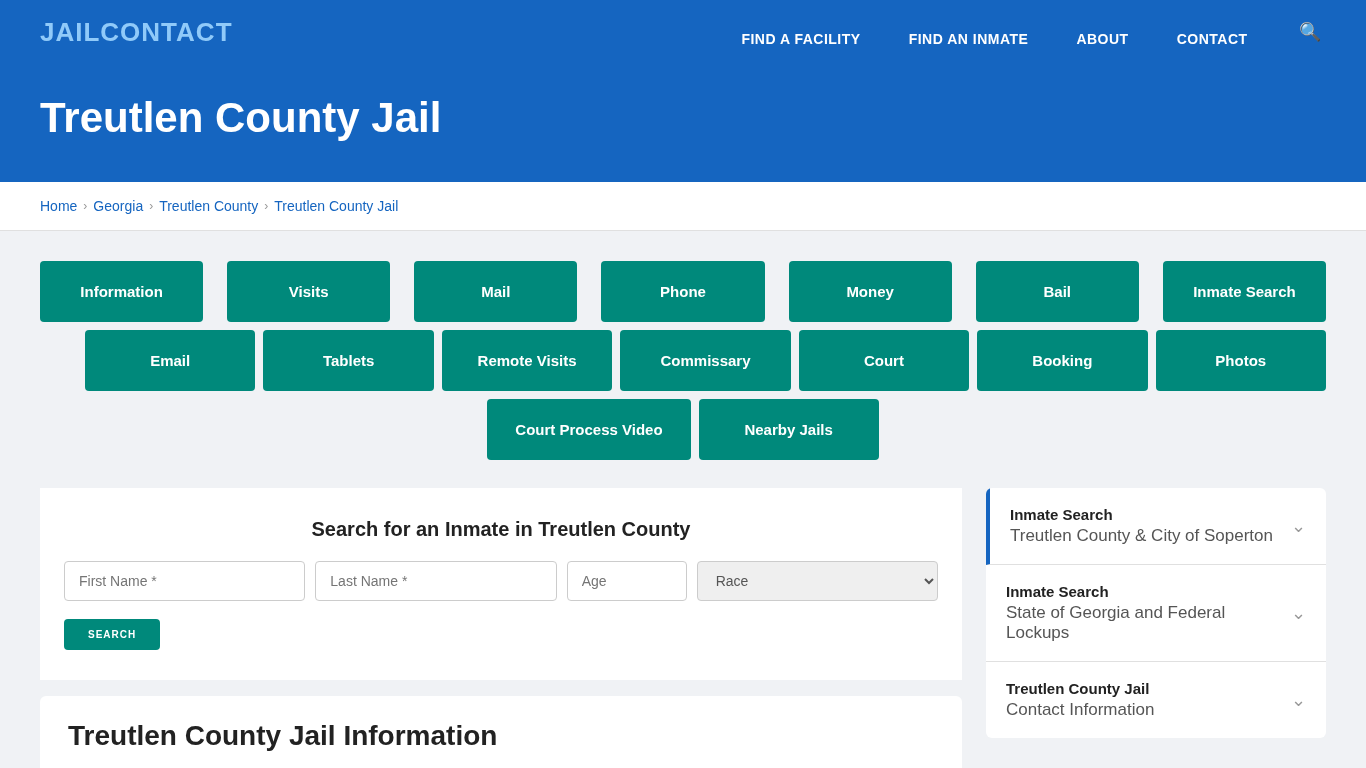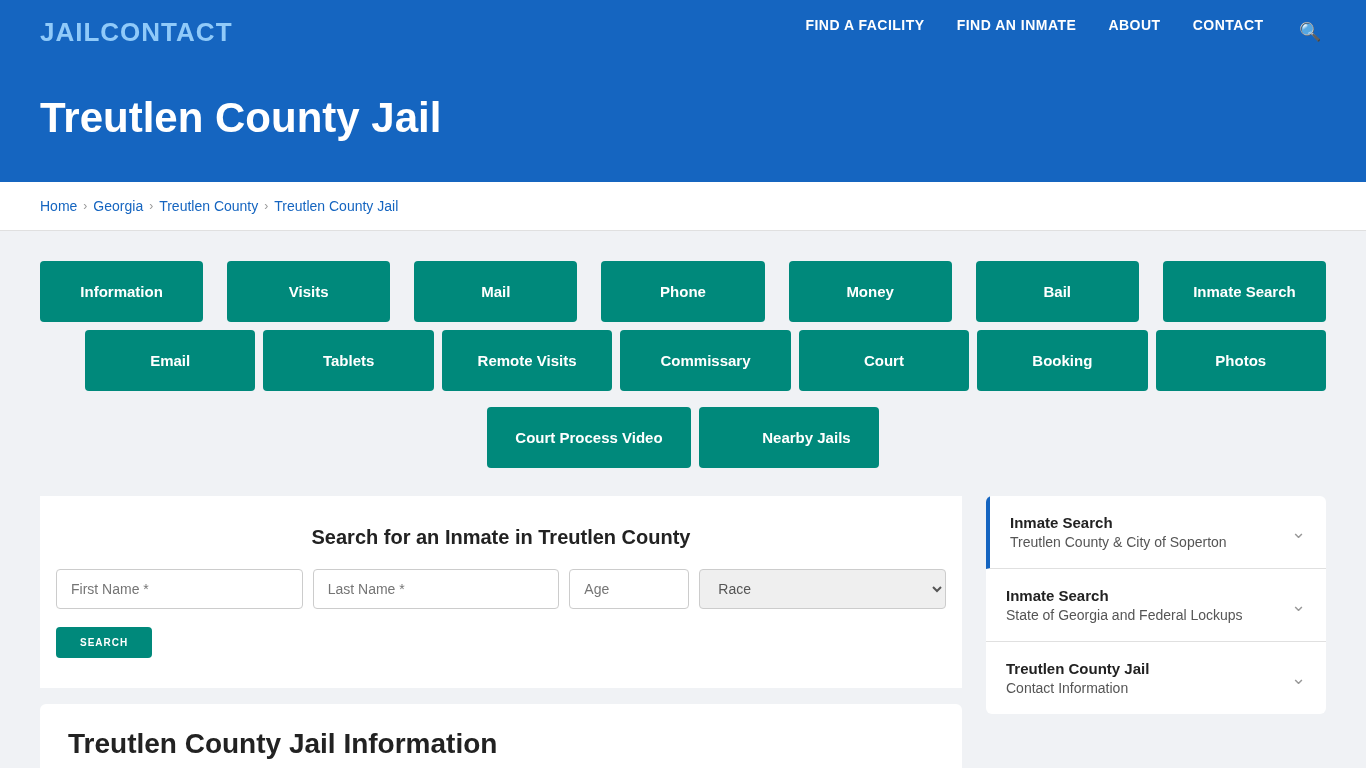--- a/index.html
+++ b/index.html
@@ -18,22 +18,22 @@
       font-size: 26px;
       font-weight: 900;
       color: white;
       letter-spacing: 1px;
     }
     .logo span {
       color: #90caf9;
     }
     .nav {
       display: flex;
-      align-items: flex-start;
-      gap: 32px;
+      align-items: flex-end;
+      gap: 48px;
     }
     .nav-item {
       color: white;
       font-size: 14px;
       font-weight: 700;
       text-decoration: none;
       cursor: pointer;
       letter-spacing: 0.5px;
     }
     .search-icon-btn {
@@ -122,37 +122,36 @@
     }
     .grid-btn-wide {
       background: #00897b;
       color: white;
       border: none;
       border-radius: 4px;
       padding: 22px 28px;
       font-size: 15px;
       font-weight: 600;
       cursor: pointer;
-      text-align: right;
+      text-align: center;
       min-width: 180px;
       transition: background 0.2s;
-      margin-top: 8px;
     }
 
     
     .content-area {
       display: flex;
       gap: 24px;
     }
 
     
     .search-section {
       background: white;
       border-radius: 0;
-      padding: 30px 16px;
+      padding: 30px 24px;
       flex: 1;
     }
     .search-section h2 {
       font-size: 20px;
       font-weight: 700;
       margin-bottom: 20px;
       text-align: center;
       color: #222;
     }
     .search-form {
@@ -203,21 +202,21 @@
     }
     .sidebar-item:last-child { border-bottom: none; }
     .sidebar-item-content {}
     .sidebar-item-title {
       font-size: 15px;
       font-weight: 600;
       color: #222;
       margin-bottom: 3px;
     }
     .sidebar-item-sub {
-      font-size: 14px;
+      font-size: 17px;
       color: #555;
     }
     .sidebar-item-accent {
       border-left: 4px solid #1565c0;
     }
     .chevron-down {
       font-size: 18px;
       color: #999;
     }
 

